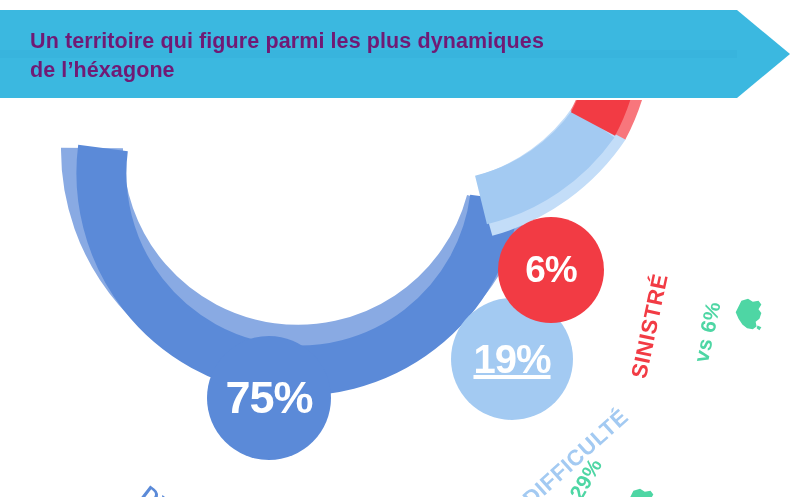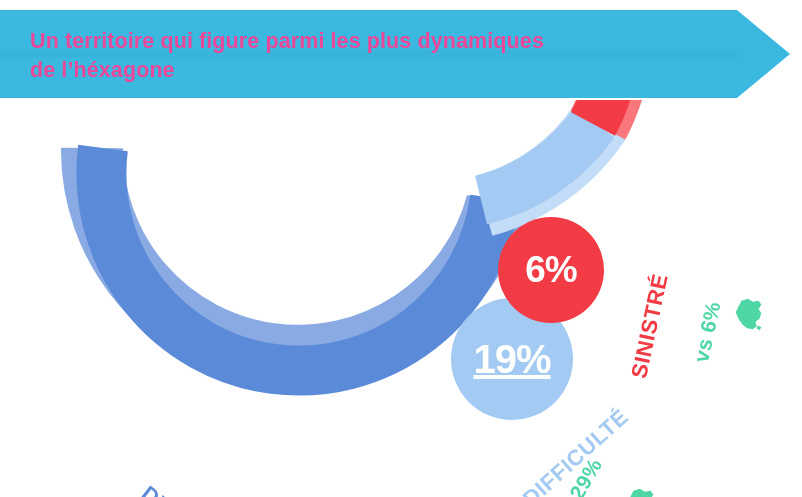--- a/index.html
+++ b/index.html
@@ -32,21 +32,21 @@
     top: 0;
     width: 790px;
     height: 88px;
     display: block;
   }
   #banner-text {
     position: absolute;
     left: 30px;
     top: 17px;
     width: 610px;
-    color: #ec4899;
+    color: #701a75;
     font-size: 21.5px;
     font-weight: bold;
     line-height: 1.37;
     letter-spacing: 0.1px;
     white-space: pre-line;
   }
 
   
   #chart {
     position: absolute;
@@ -187,20 +187,23 @@
         <path d="M 484 106 A 206 206 0 0 0 600 22" fill="none" stroke="#c3ddf8" stroke-width="62" stroke-linecap="butt"></path>
 
         <path d="M 481 100 A 195 195 0 0 0 594 23" fill="none" stroke="#a3caf2" stroke-width="50" stroke-linecap="butt"></path>
 
         <path d="M 598 25 A 206 206 0 0 0 615 -18" fill="none" stroke="#f8767c" stroke-width="62" stroke-linecap="butt"></path>
 
         <path d="M 593 24 A 195 195 0 0 0 609 -16" fill="none" stroke="#f23b44" stroke-width="50" stroke-linecap="butt"></path>
       </g>
     </svg>
 
+    <div class="bubble" id="bubble-dynamique">
+      <span>75%</span>
+    </div>
 
     <div class="bubble" id="bubble-difficulte">
       <span>19%</span>
     </div>
 
     <div class="bubble" id="bubble-sinistre">
       <span>6%</span>
     </div>
 
     <div class="cat-label cat-main" id="label-dynamique">DYNAMIQUE</div>

